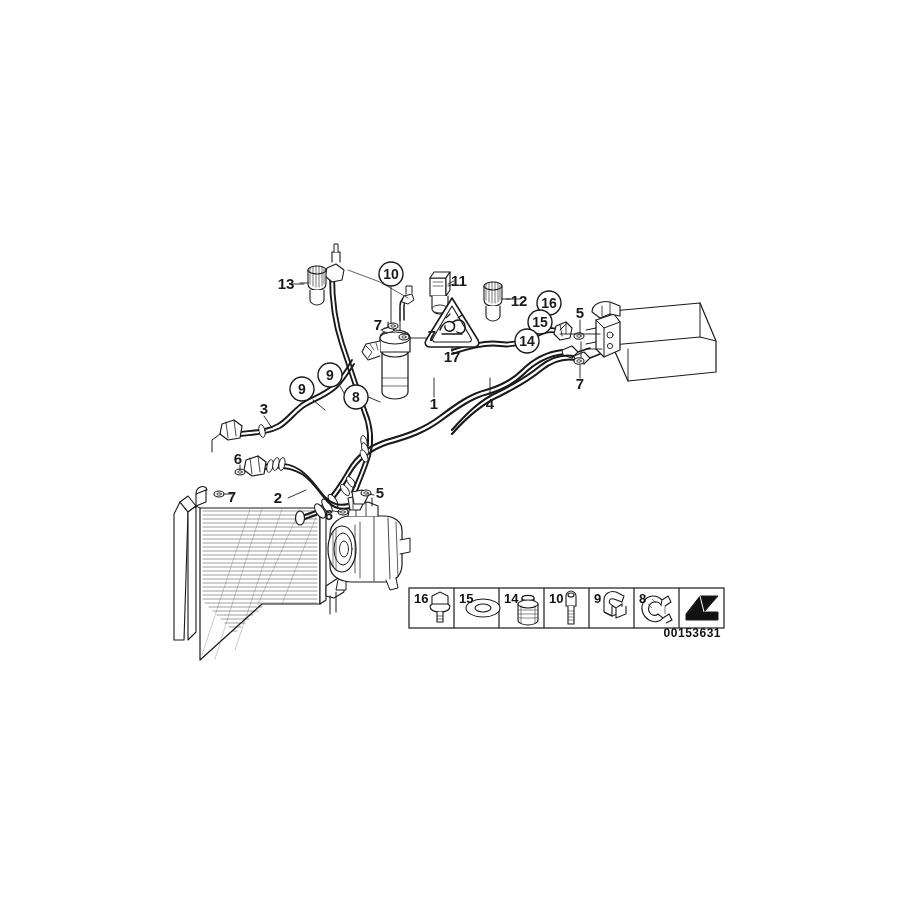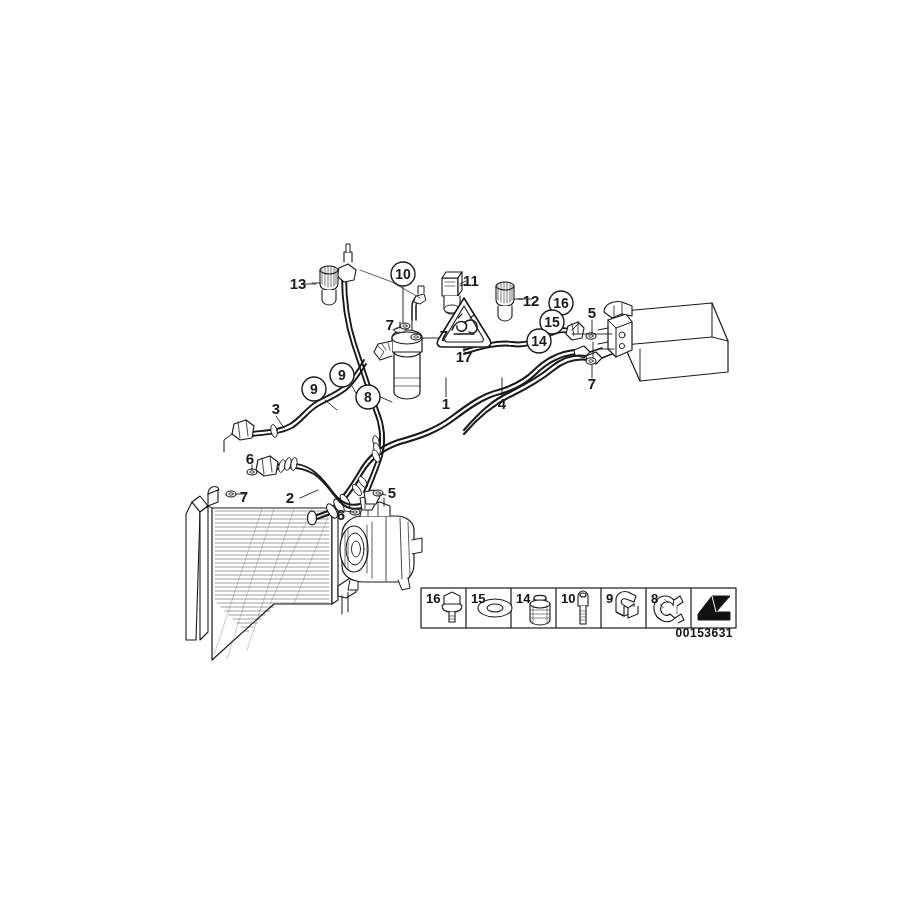--- a/index.html
+++ b/index.html
@@ -1,21 +1,21 @@
 <!DOCTYPE html>
 <html><head>
 <meta charset="utf-8">
 <style>
   html,body{margin:0;padding:0;}
   body{
     width:900px;height:900px;background:#ffffff;
     font-family:"Liberation Sans", sans-serif;
     overflow:hidden;position:relative;
   }
-  #stage{position:absolute;left:0;top:0;width:768px;height:900px;padding-left:12px;}
+  #stage{position:absolute;left:0;top:0;width:768px;height:900px;}
   svg{display:block;}
   .lbl{font-family:"Liberation Sans", sans-serif;font-weight:bold;fill:#1a1a1a;}
   .lbl-lg{font-size:15px;}
   .lbl-md{font-size:14px;}
   .legend-num{font-size:13px;font-weight:bold;fill:#111;}
   .partno{font-size:12px;font-weight:bold;fill:#111;letter-spacing:0.5px;}
 </style>
 </head>
 <body>
 

